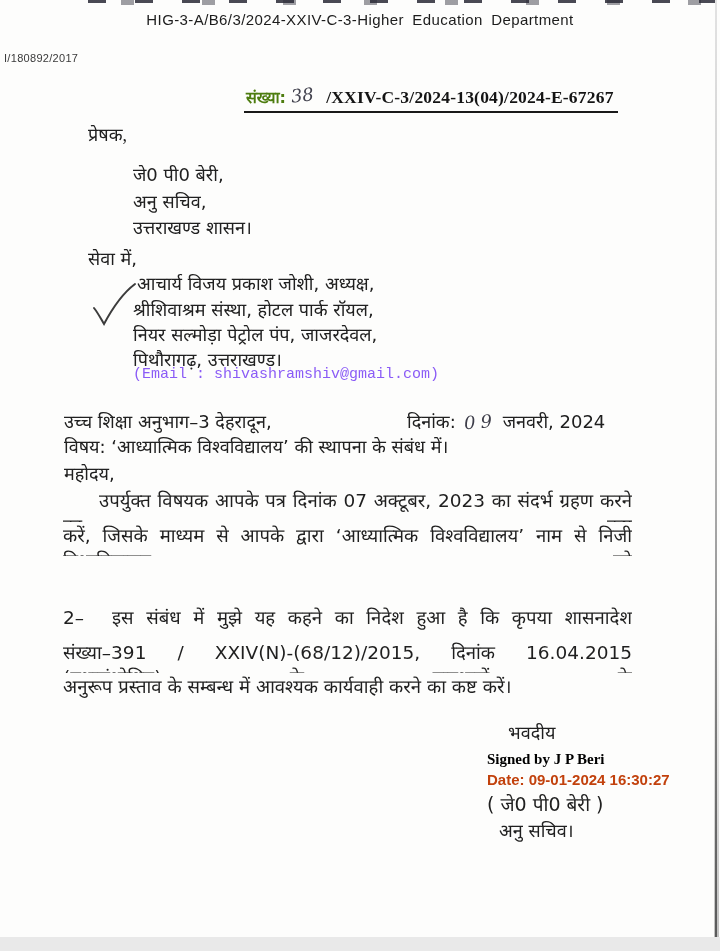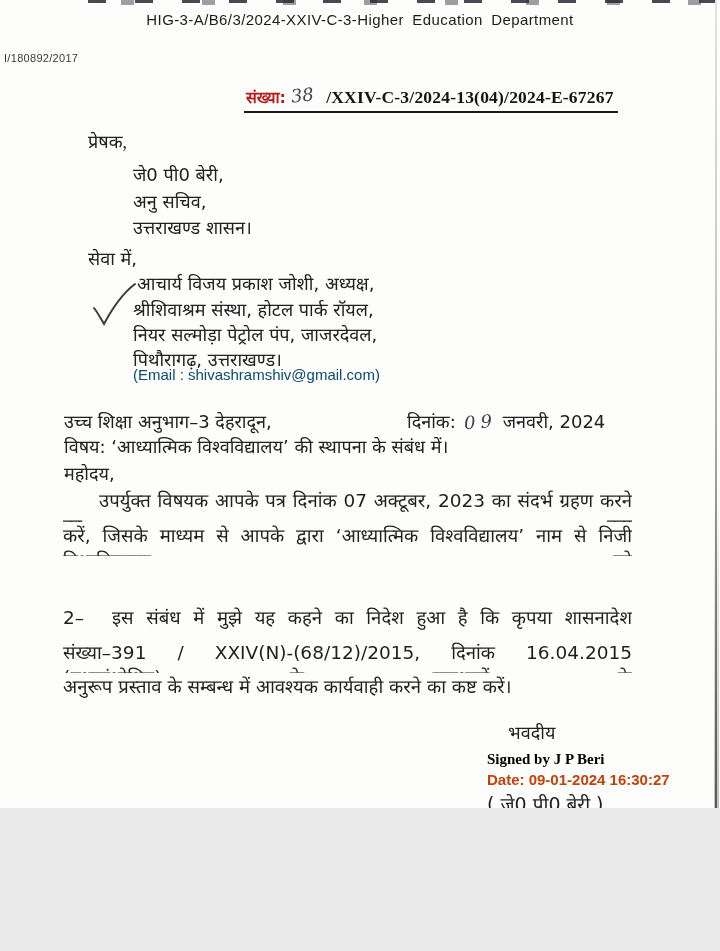--- a/index.html
+++ b/index.html
@@ -1,17 +1,17 @@
 <!DOCTYPE html>
 <html><head>
 <meta charset="utf-8">
 <style>
   html,body{margin:0;padding:0;background:#e9e9e9;}
   .page{
-    position:relative;width:720px;height:808px;margin:0 auto;
+    position:relative;width:720px;height:937px;margin:0 auto;
     background:#fdfdfc;overflow:hidden;
     font-family:"DejaVu Sans",sans-serif;color:#1e1e1e;
   }
   
   .scan-top{
     position:absolute;top:0;left:88px;right:0;height:5px;
     background:
       repeating-linear-gradient(90deg, rgba(42,42,54,.85) 0 18px, transparent 18px 47px),
       repeating-linear-gradient(90deg, transparent 0 33px, rgba(42,42,54,.45) 33px 46px, transparent 46px 81px);
     background-size:auto 3px,auto 5px;background-repeat:repeat-x;
@@ -26,35 +26,35 @@
   }
   
   .abs{position:absolute;white-space:nowrap;}
   .dev{font-family:"DejaVu Sans",sans-serif;font-size:18px;color:#202020;}
   
   .hdr-ref{top:11px;left:0;width:100%;text-align:center;font-family:"Liberation Sans",sans-serif;
     font-size:15px;letter-spacing:.4px;word-spacing:4px;color:#1c1c1c;}
   .file-ref{top:52px;left:4px;font-family:"Liberation Sans",sans-serif;font-size:11px;color:#3a3a3a;letter-spacing:.3px;}
   
   .num-line{top:86px;left:244px;border-bottom:2px solid #191919;padding:0 4px 3px 2px;}
-  .num-label{font-size:16px;font-weight:700;color:#b91c1c;}
+  .num-label{font-size:16px;font-weight:700;color:#4d7c0f;}
   .num-hand{display:inline-block;width:30px;font-family:"DejaVu Serif",serif;font-style:italic;
     font-size:18px;color:#43434f;transform:rotate(-7deg) translateY(-2px);}
   .num-val{font-family:"Liberation Serif",serif;font-weight:700;font-size:17.5px;letter-spacing:.2px;color:#141414;}
   
-  .sender-label{top:129px;left:88px;font-family:Liberation Serif, serif;}
+  .sender-label{top:122px;left:88px;font-family:Liberation Serif, serif;}
   .sender-l0{top:162px;left:133px;}
   .sender-l1{top:189px;left:133px;}
   .sender-l2{top:215px;left:133px;text-align:center;}
   .recipient-label{top:246px;left:88px;}
   .rec-l0{top:271px;left:137px;}
   .rec-l1{top:297px;left:133px;}
   .rec-l2{top:322px;left:133px;}
   .rec-l3{top:347px;left:133px;}
-  .rec-email{top:366px;left:133px;font-family:Liberation Sans, sans-serif;font-size:15px;color:#0c4a6e;}
+  .rec-email{top:366px;left:133px;font-family:Liberation Mono, monospace;font-size:15px;color:#8b5cf6;}
   .tick{position:absolute;top:281px;left:90px;width:48px;height:50px;}
   
   .meta-section{top:409px;left:64px;}
   .date-wrap{top:409px;left:407px;}
   .date-hand{display:inline-block;font-family:"DejaVu Serif",serif;font-style:italic;font-size:18px;
     color:#3d3d49;letter-spacing:5px;transform:rotate(-4deg);margin:0 6px 0 8px;}
   .subject{top:434px;left:64px;}
   .salutation{top:461px;left:64px;}
   
   .pbody{position:absolute;left:63px;width:569px;}
@@ -64,21 +64,21 @@
     height:34.5px;text-align:justify;text-align-last:justify;white-space:normal;overflow:hidden;}
   .jline.last{text-align-last:left;}
   .sp-indent{display:inline-block;width:36px;}
   .sp-gap{display:inline-block;width:28px;}
   .enclosure{top:697px;left:64px;font-weight:600;text-decoration:underline;
     text-underline-offset:4px;text-decoration-thickness:1.5px;}
   
   .closing{top:720px;left:508px;}
   .signed-by{top:751px;left:487px;font-family:Liberation Serif, serif;font-weight:600;font-size:15px;color:#000000;}
   .sign-date{top:771px;left:487px;font-family:"Liberation Sans",sans-serif;font-weight:600;font-size:15px;color:#c2410c;}
-  .sig-name{top:791px;left:487px;font-size:19px;text-decoration:underline;}
+  .sig-name{top:791px;left:487px;font-size:19px;}
   .sig-desig{top:818px;left:499px;}
 </style>
 </head>
 <body>
 
 <div class="page">
 
   <div class="scan-top"></div>
   <div class="scan-right"></div>
   <div class="scan-right-shadow"></div>

